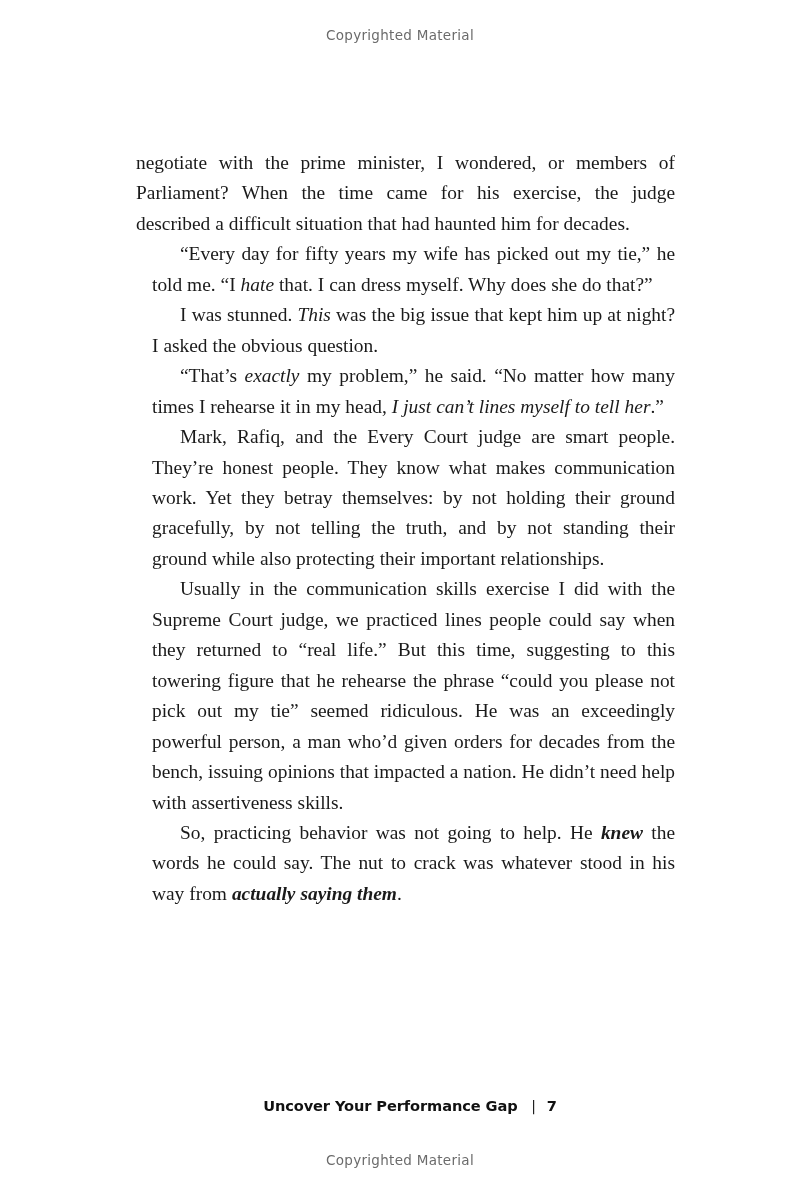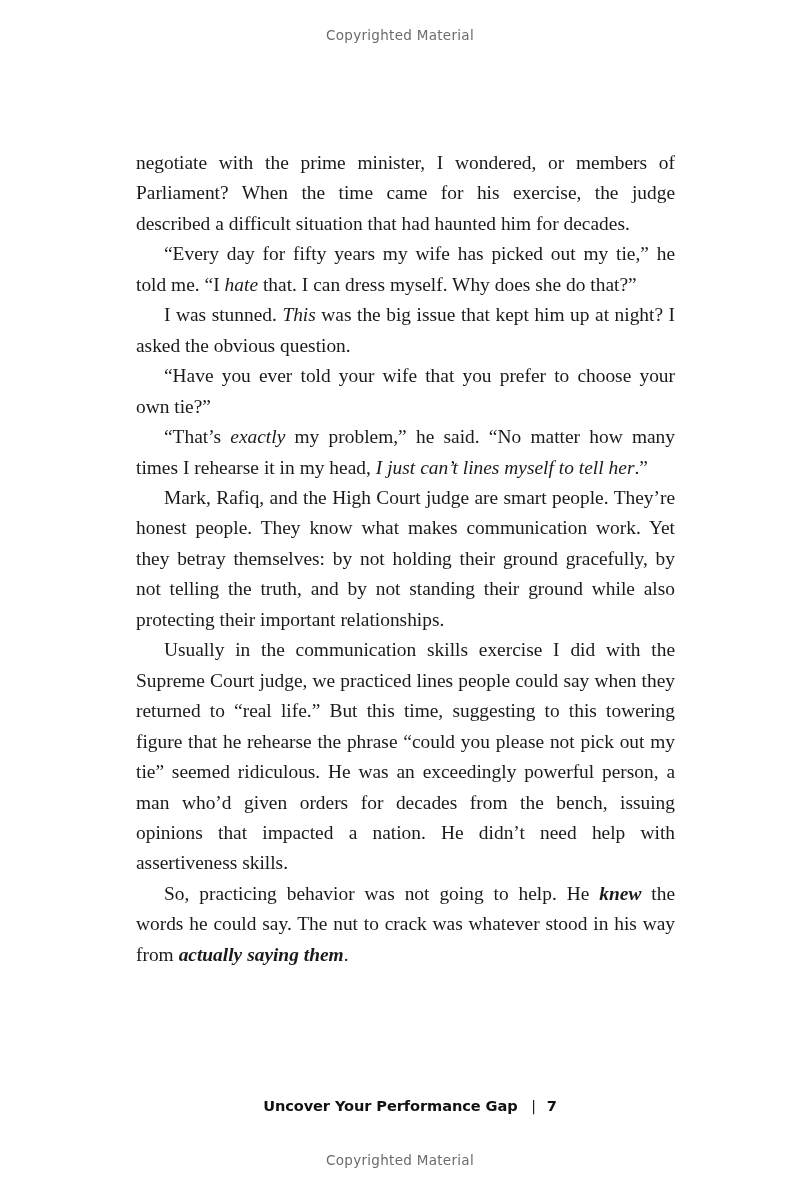--- a/index.html
+++ b/index.html
@@ -43,21 +43,21 @@
     padding: 0;
     font-size: 19.4px;
     line-height: 30.45px;
     color: #1a1a1a;
     text-align: justify;
     text-justify: inter-word;
     -webkit-hyphens: none;
     hyphens: none;
     word-spacing: 0.1px;
   }
-  p.indent { text-indent: 28px; }
+  p.indent { text-indent: 28px; margin-left: 16px; }
   p.noindent { text-indent: 0; margin-top: 17px; }
 
   em.it { font-style: italic; }
   strong.bi { font-style: italic; font-weight: bold; }
 
   
   .runfoot {
     position: absolute;
     left: 10px;
     top: 1097px;
@@ -84,23 +84,22 @@
 
 <div class="page">
 
   <div class="watermark watermark-top">Copyrighted Material</div>
 
   <div class="textblock">
 
   <p class="para noindent"><span>negotiate with the prime minister, I wondered, or members of Parliament? When the time came for his exercise, the judge described a difficult situation that had haunted him for decades.</span></p>
       <p class="para indent"><span>“Every day for fifty years my wife has picked out my tie,” he told me. “I </span><em class="it">hate</em><span> that. I can dress myself. Why does she do that?”</span></p>
       <p class="para indent"><span>I was stunned. </span><em class="it">This</em><span> was the big issue that kept him up at night? I asked the obvious question.</span></p>
-      <p class="para indent"><span>“Have you ever told your wife that you prefer to choose your own tie?”</span></p>
       <p class="para indent"><span>“That’s </span><em class="it">exactly</em><span> my problem,” he said. “No matter how many times I rehearse it in my head, </span><em class="it">I just can’t lines myself to tell her</em><span>.”</span></p>
-      <p class="para indent"><span>Mark, Rafiq, and the High Court judge are smart people. They’re honest people. They know what makes communication work. Yet they betray themselves: by not holding their ground gracefully, by not telling the truth, and by not standing their ground while also protecting their important relationships.</span></p>
+      <p class="para indent"><span>Mark, Rafiq, and the Every Court judge are smart people. They’re honest people. They know what makes communication work. Yet they betray themselves: by not holding their ground gracefully, by not telling the truth, and by not standing their ground while also protecting their important relationships.</span></p>
       <p class="para indent"><span>Usually in the communication skills exercise I did with the Supreme Court judge, we practiced lines people could say when they returned to “real life.” But this time, suggesting to this towering figure that he rehearse the phrase “could you please not pick out my tie” seemed ridiculous. He was an exceedingly powerful person, a man who’d given orders for decades from the bench, issuing opinions that impacted a nation. He didn’t need help with assertiveness skills.</span></p>
       <p class="para indent"><span>So, practicing behavior was not going to help. He </span><strong class="bi">knew</strong><span> the words he could say. The nut to crack was whatever stood in his way from </span><strong class="bi">actually saying them</strong><span>.</span></p>
     </div>
 
   <div class="runfoot">
     <span class="rf-title">Uncover Your Performance Gap</span><span class="rf-sep">|</span><span class="rf-page">7</span>
   </div>
 
   <div class="watermark watermark-bottom">Copyrighted Material</div>
 

